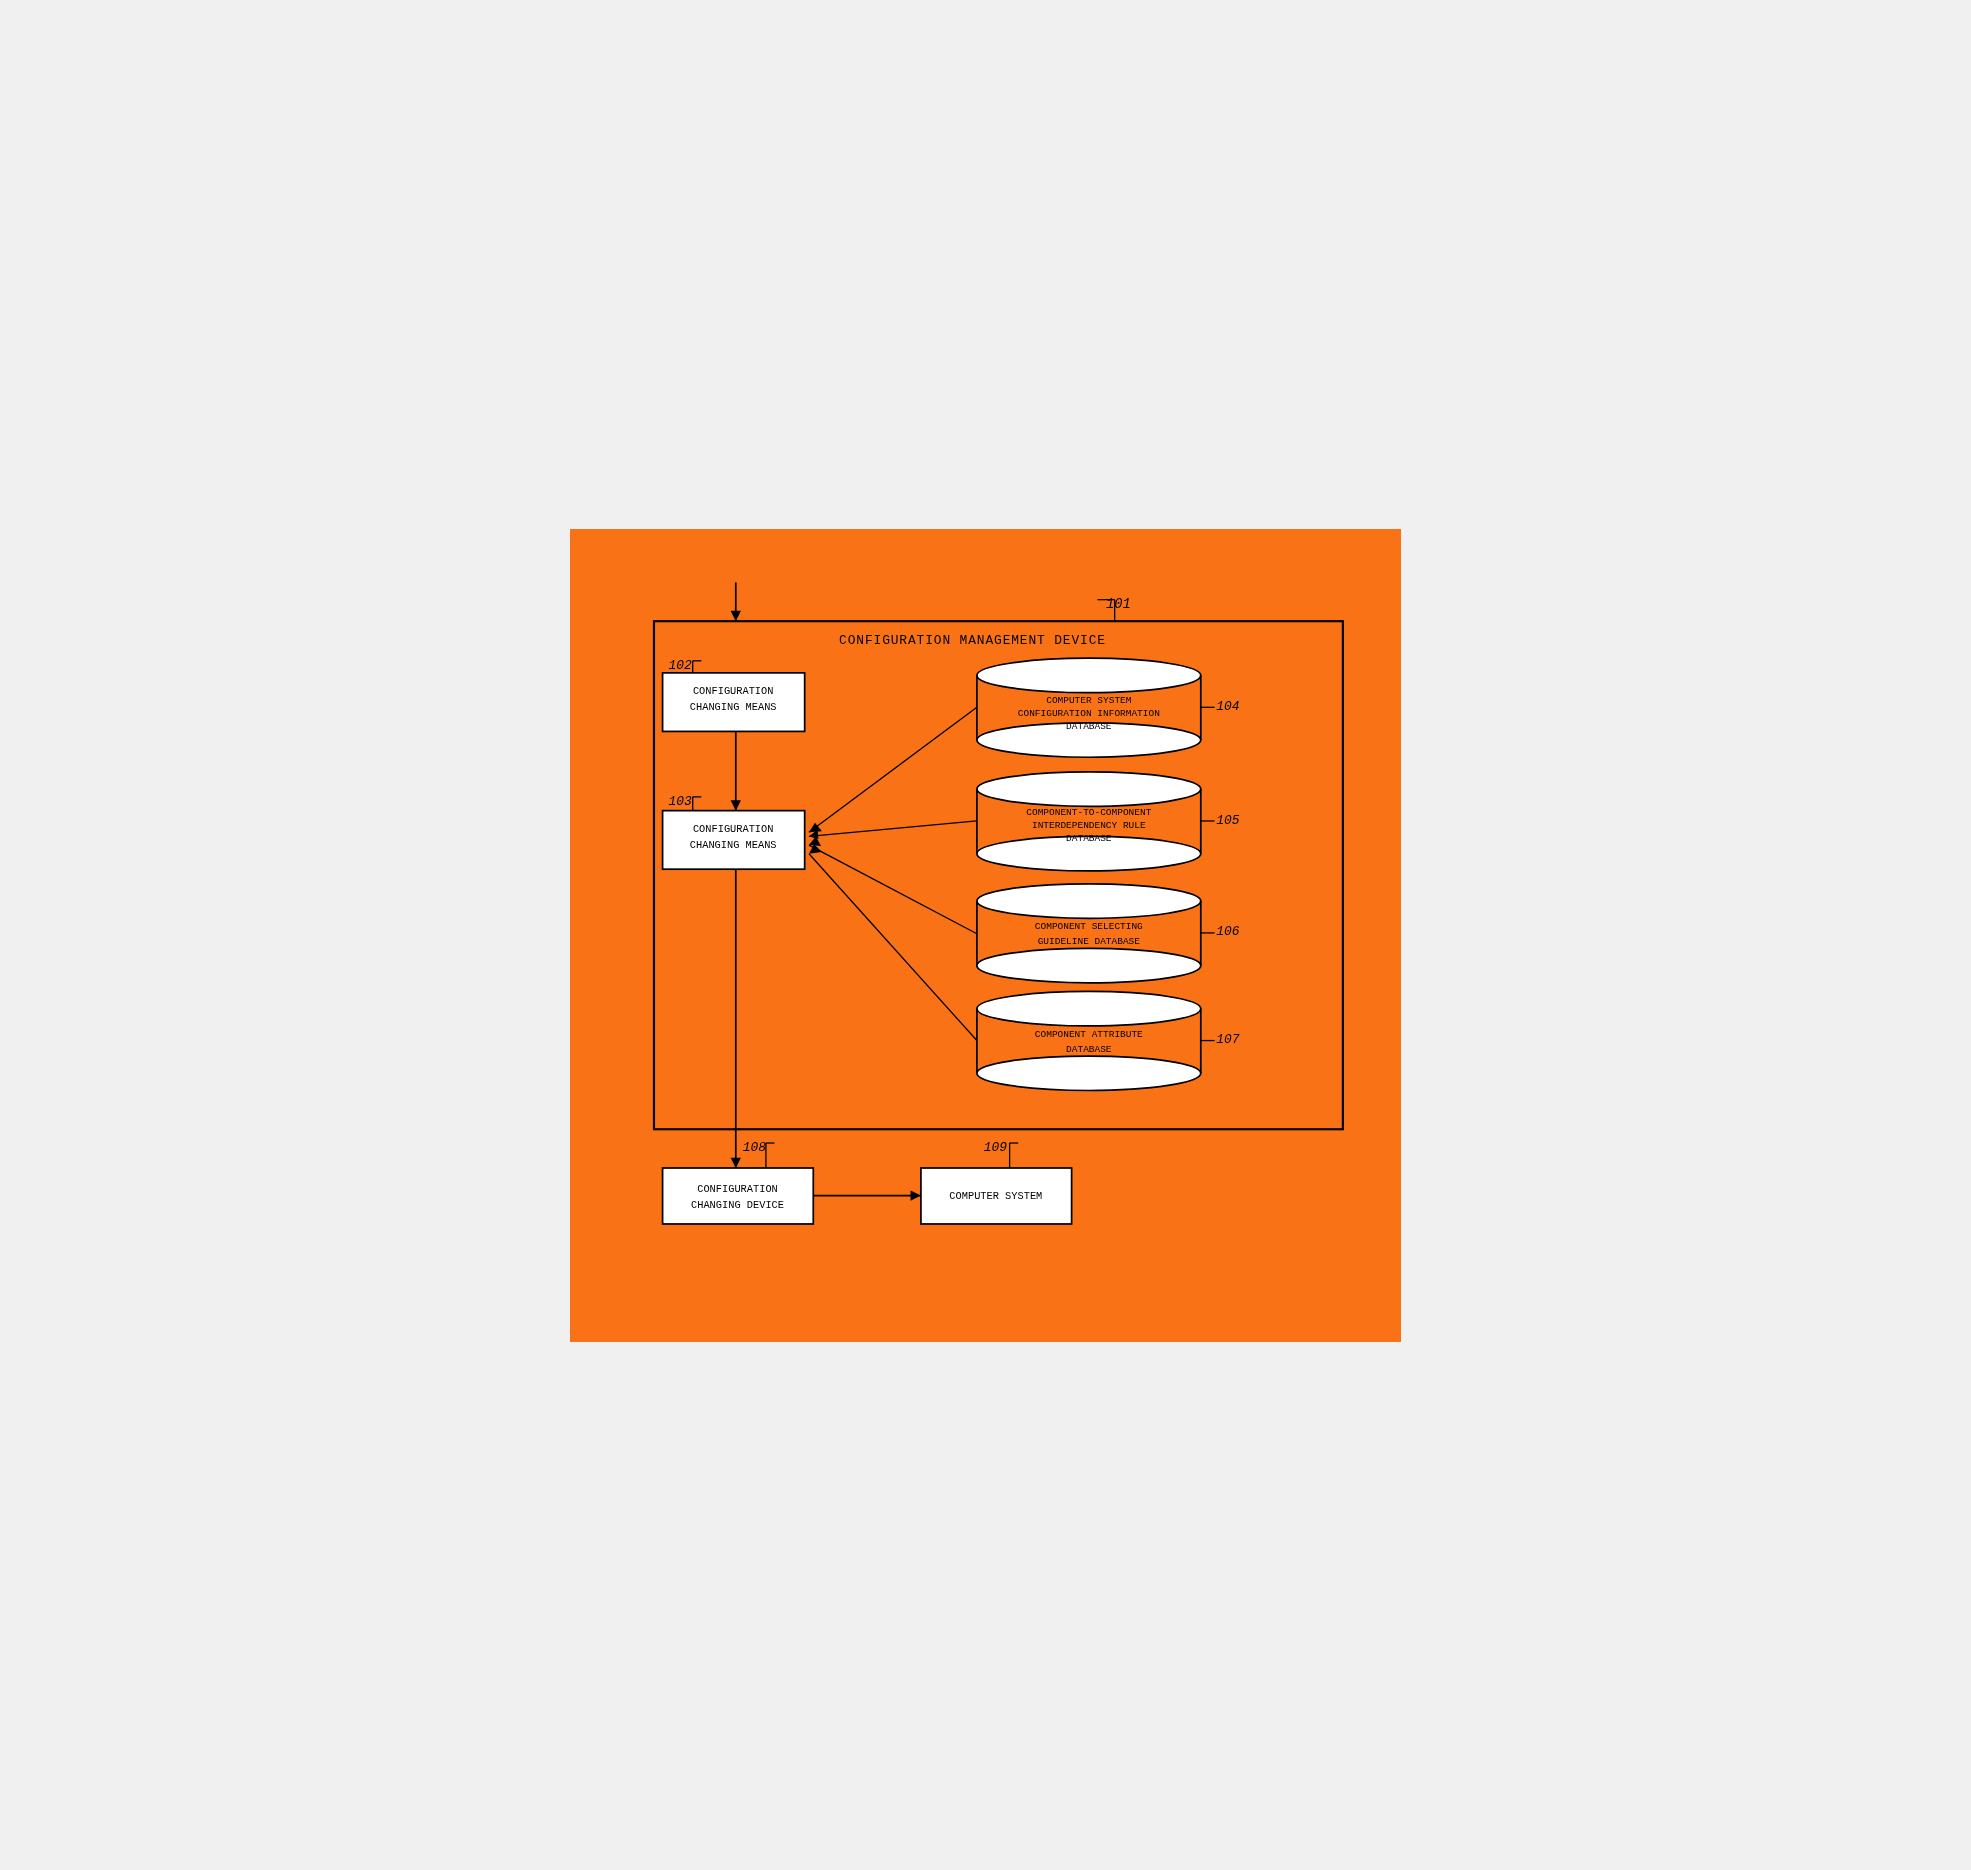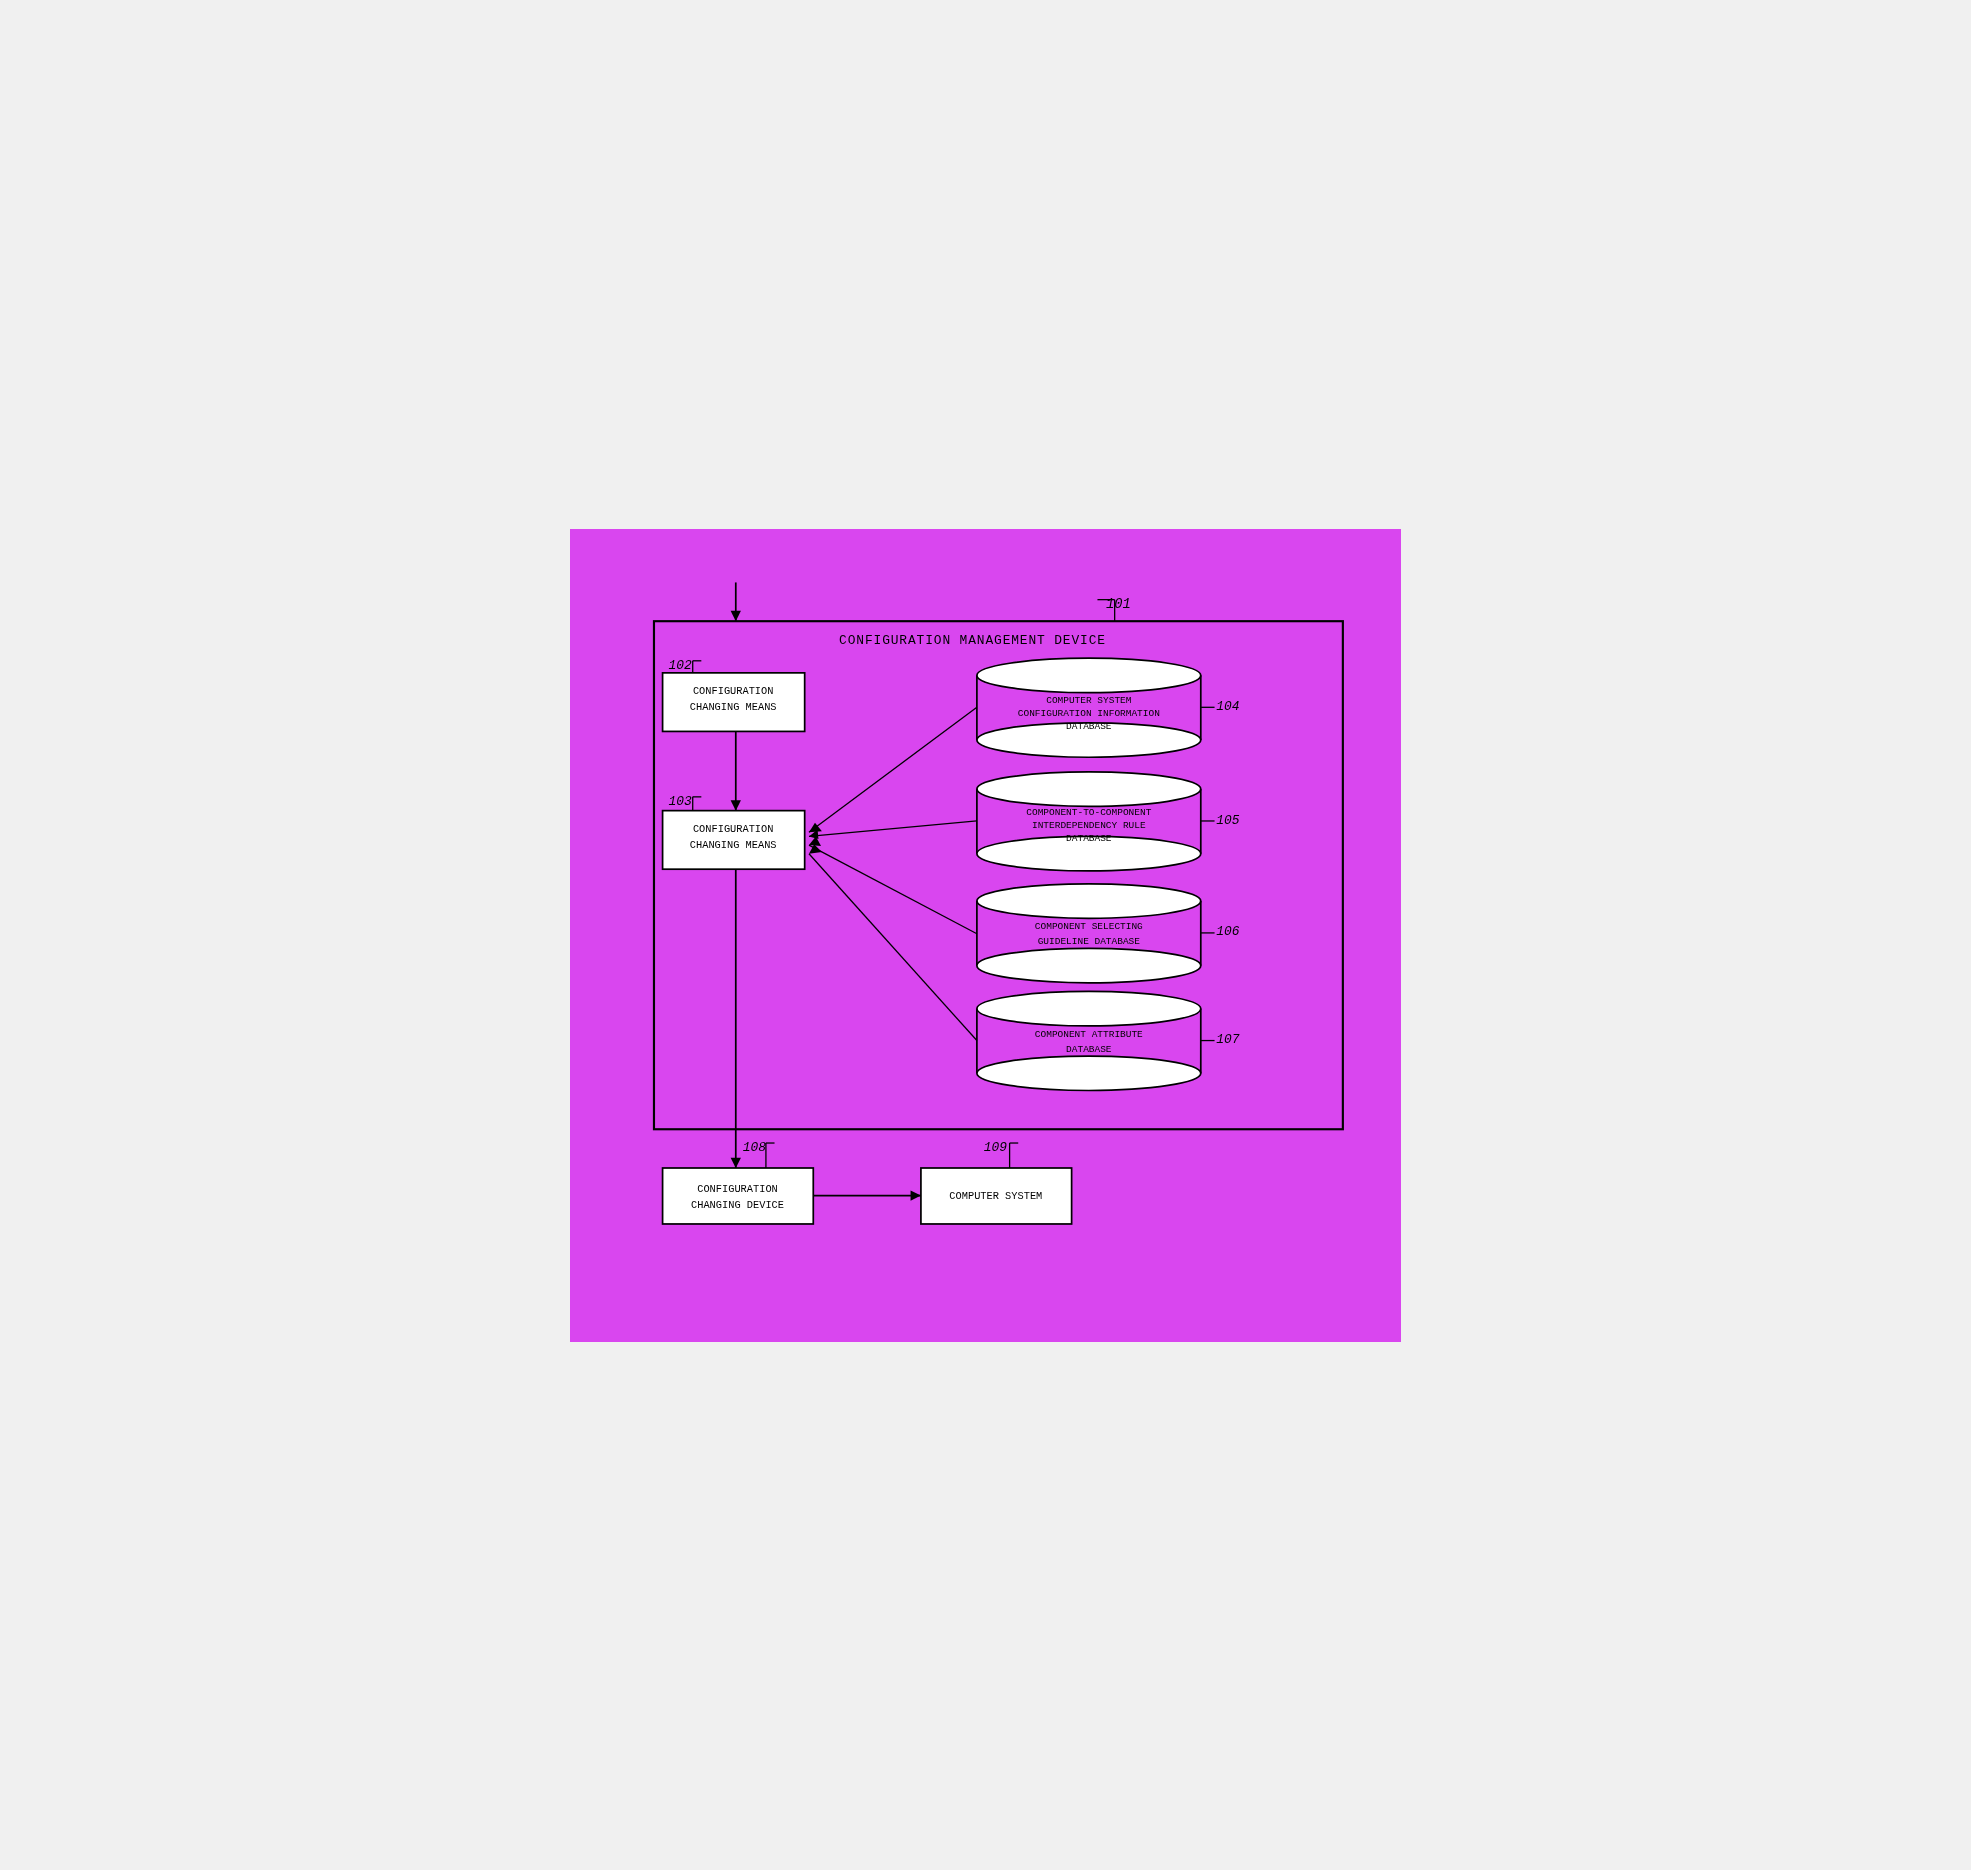--- a/index.html
+++ b/index.html
@@ -5,21 +5,21 @@
     * { box-sizing: border-box; margin: 0; padding: 0; }
     body {
       background: #f0f0f0;
       display: flex;
       justify-content: center;
       align-items: center;
       min-height: 100vh;
       font-family: 'Courier New', monospace;
     }
     .page {
-      background: #d946ef;
+      background: #f97316;
       width: 831px;
       min-height: 794px;
       padding: 28px;
       position: relative;
     }
 
     
     .diagram {
       position: relative;
       width: 100%;

